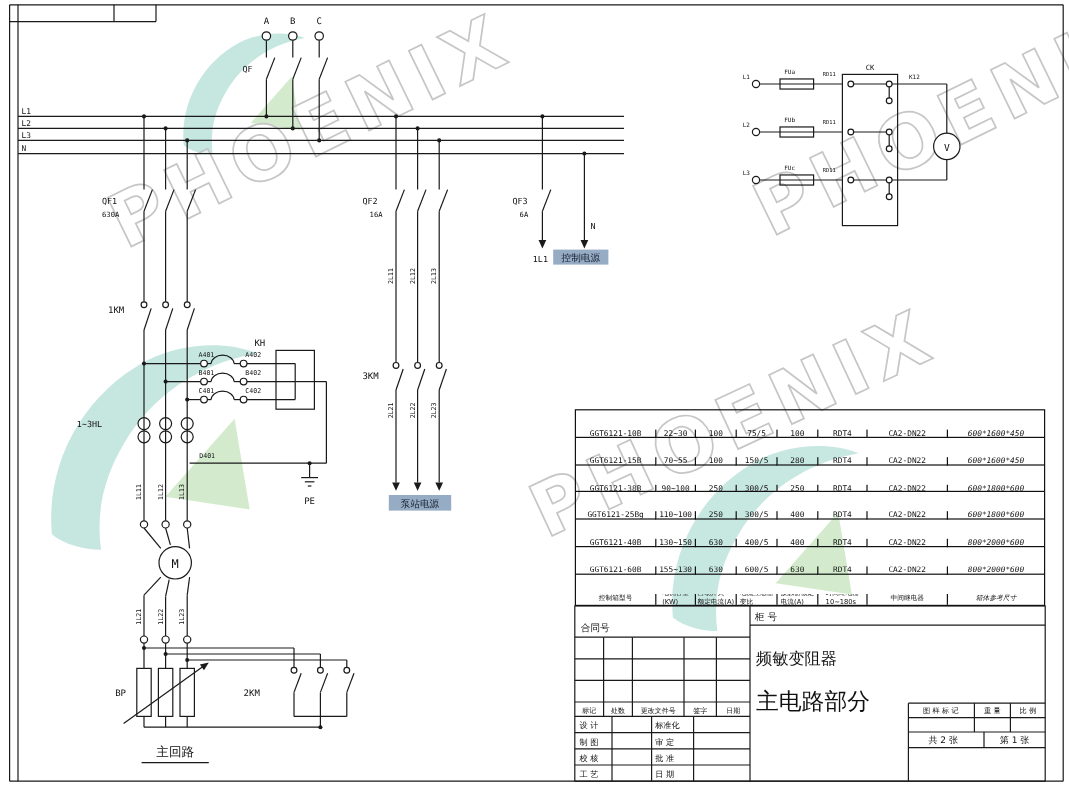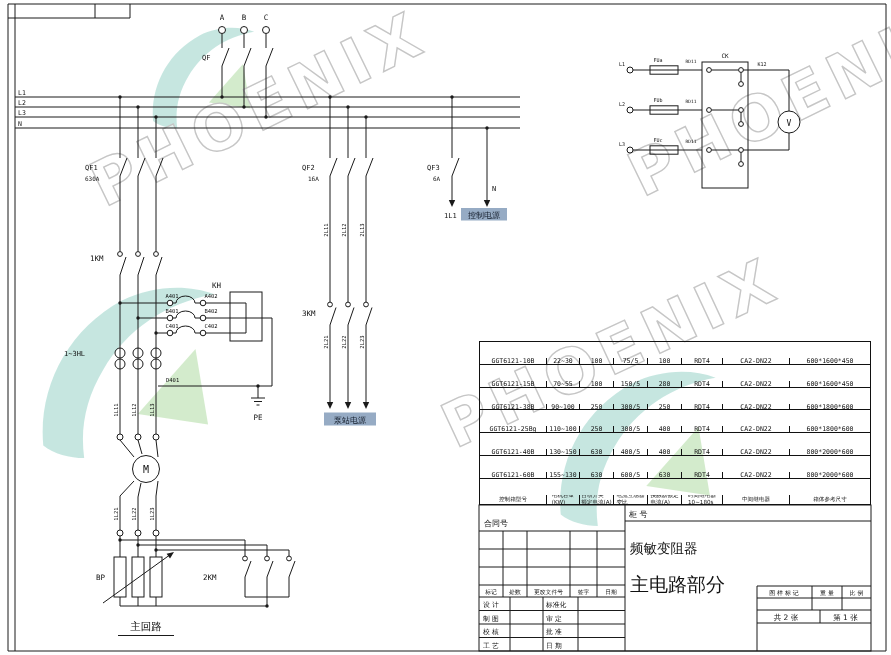--- a/index.html
+++ b/index.html
@@ -22,21 +22,21 @@
   .logo{opacity:.5;}
 
   
   .spec-table{position:absolute;left:479px;top:341px;width:392px;z-index:3;
               border:1px solid #111;box-sizing:border-box;background:transparent;color:#111;}
   .srow{display:flex;height:22.8px;}
   .srow.header{height:25px;}
   .scell{border-right:1px solid #111;border-bottom:1px solid #111;box-sizing:border-box;
          display:flex;align-items:center;justify-content:center;text-align:left;
          font-size:6.5px;font-family:"DejaVu Sans Mono","DejaVu Sans",monospace;overflow:hidden;padding:0;margin-top:16px;}
-  .scell:last-child{border-right:none;}
+  .scell:last-child{border-right:none;font-style:italic;}
   .srow:last-child .scell{border-bottom:none;}
   .srow.header .scell{font-size:5.6px;line-height:1.25;white-space:pre-line;
                       font-family:"DejaVu Sans",sans-serif;}
   .w0{width:67px}.w1{width:33px}.w2{width:34px}.w3{width:34px}.w4{width:34px}.w5{width:41px}.w6{width:67px}.w7{flex:1}
 </style>
 </head>
 <body>
 
 <div class="page">
 

